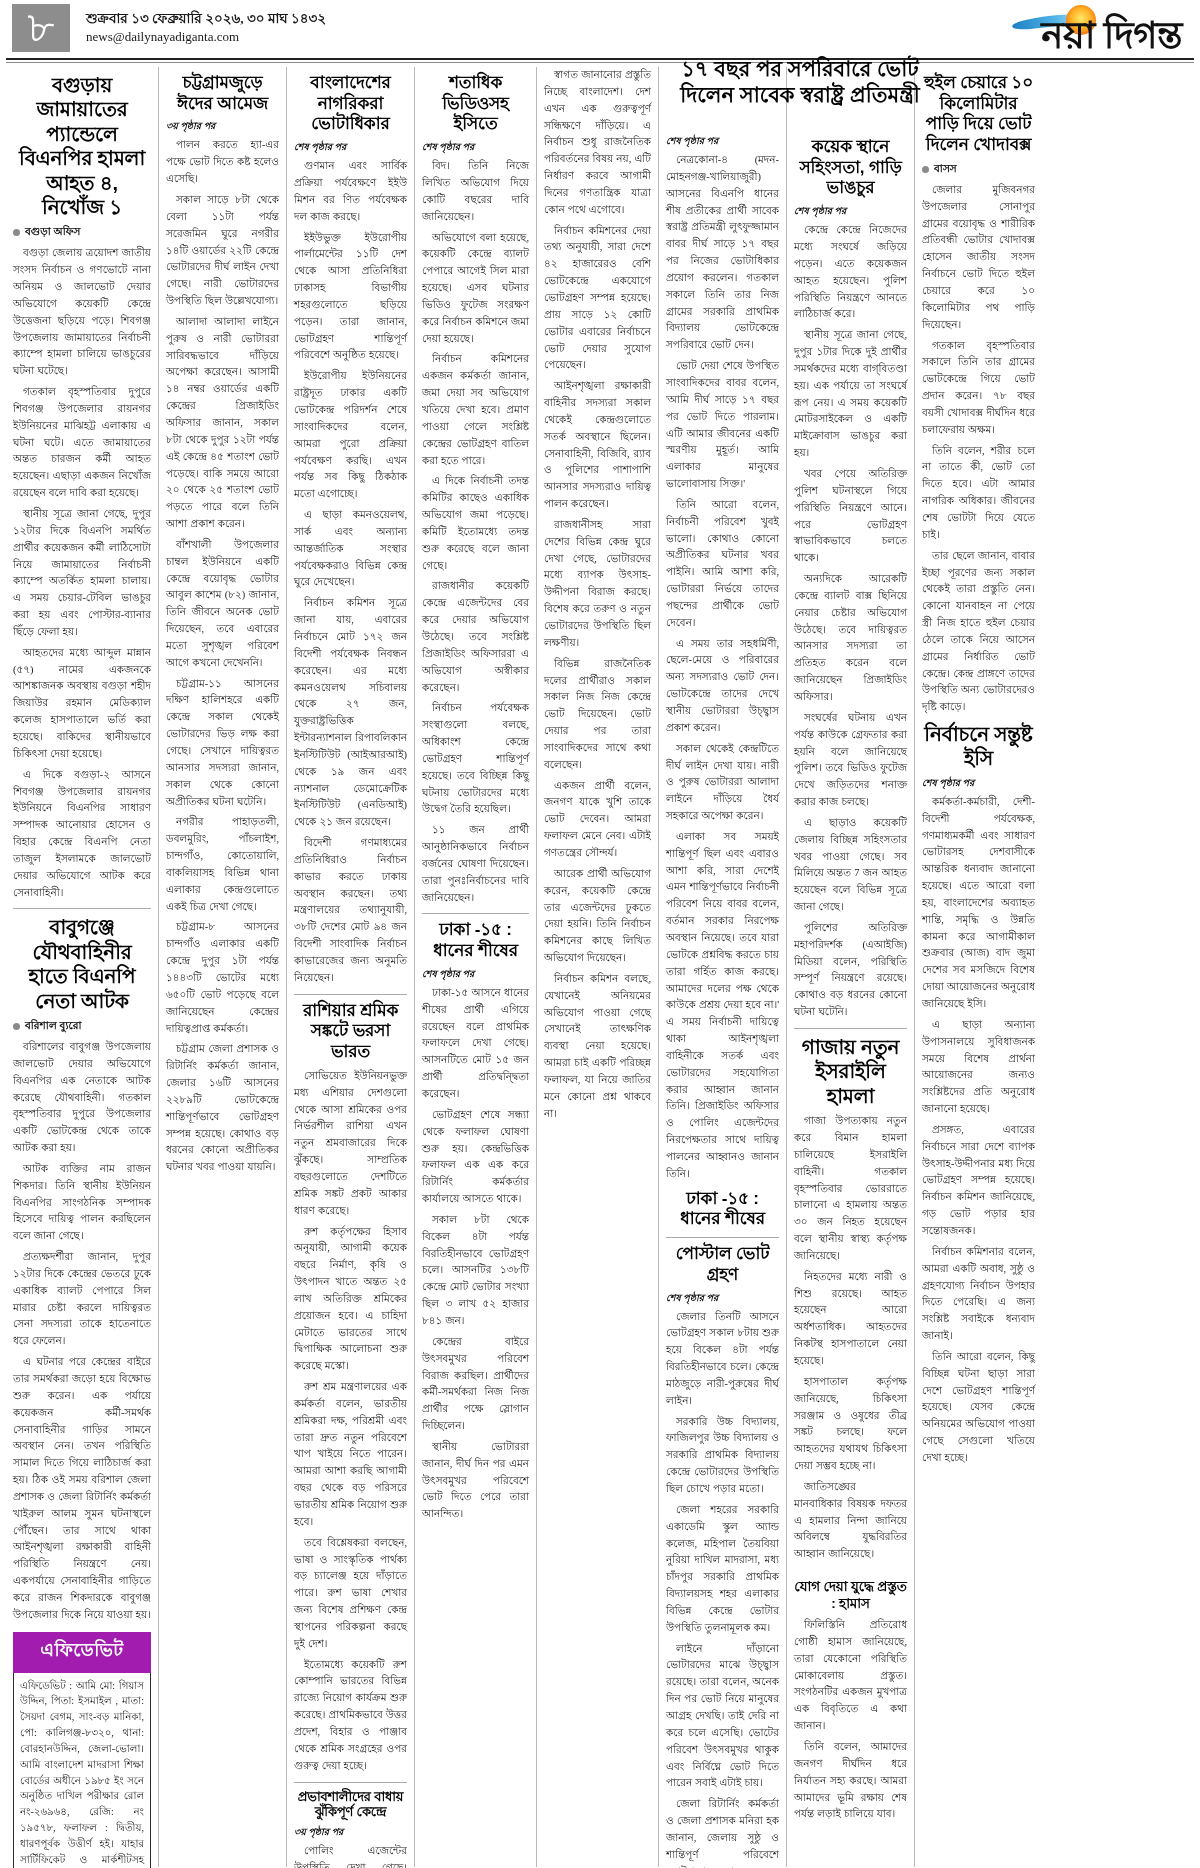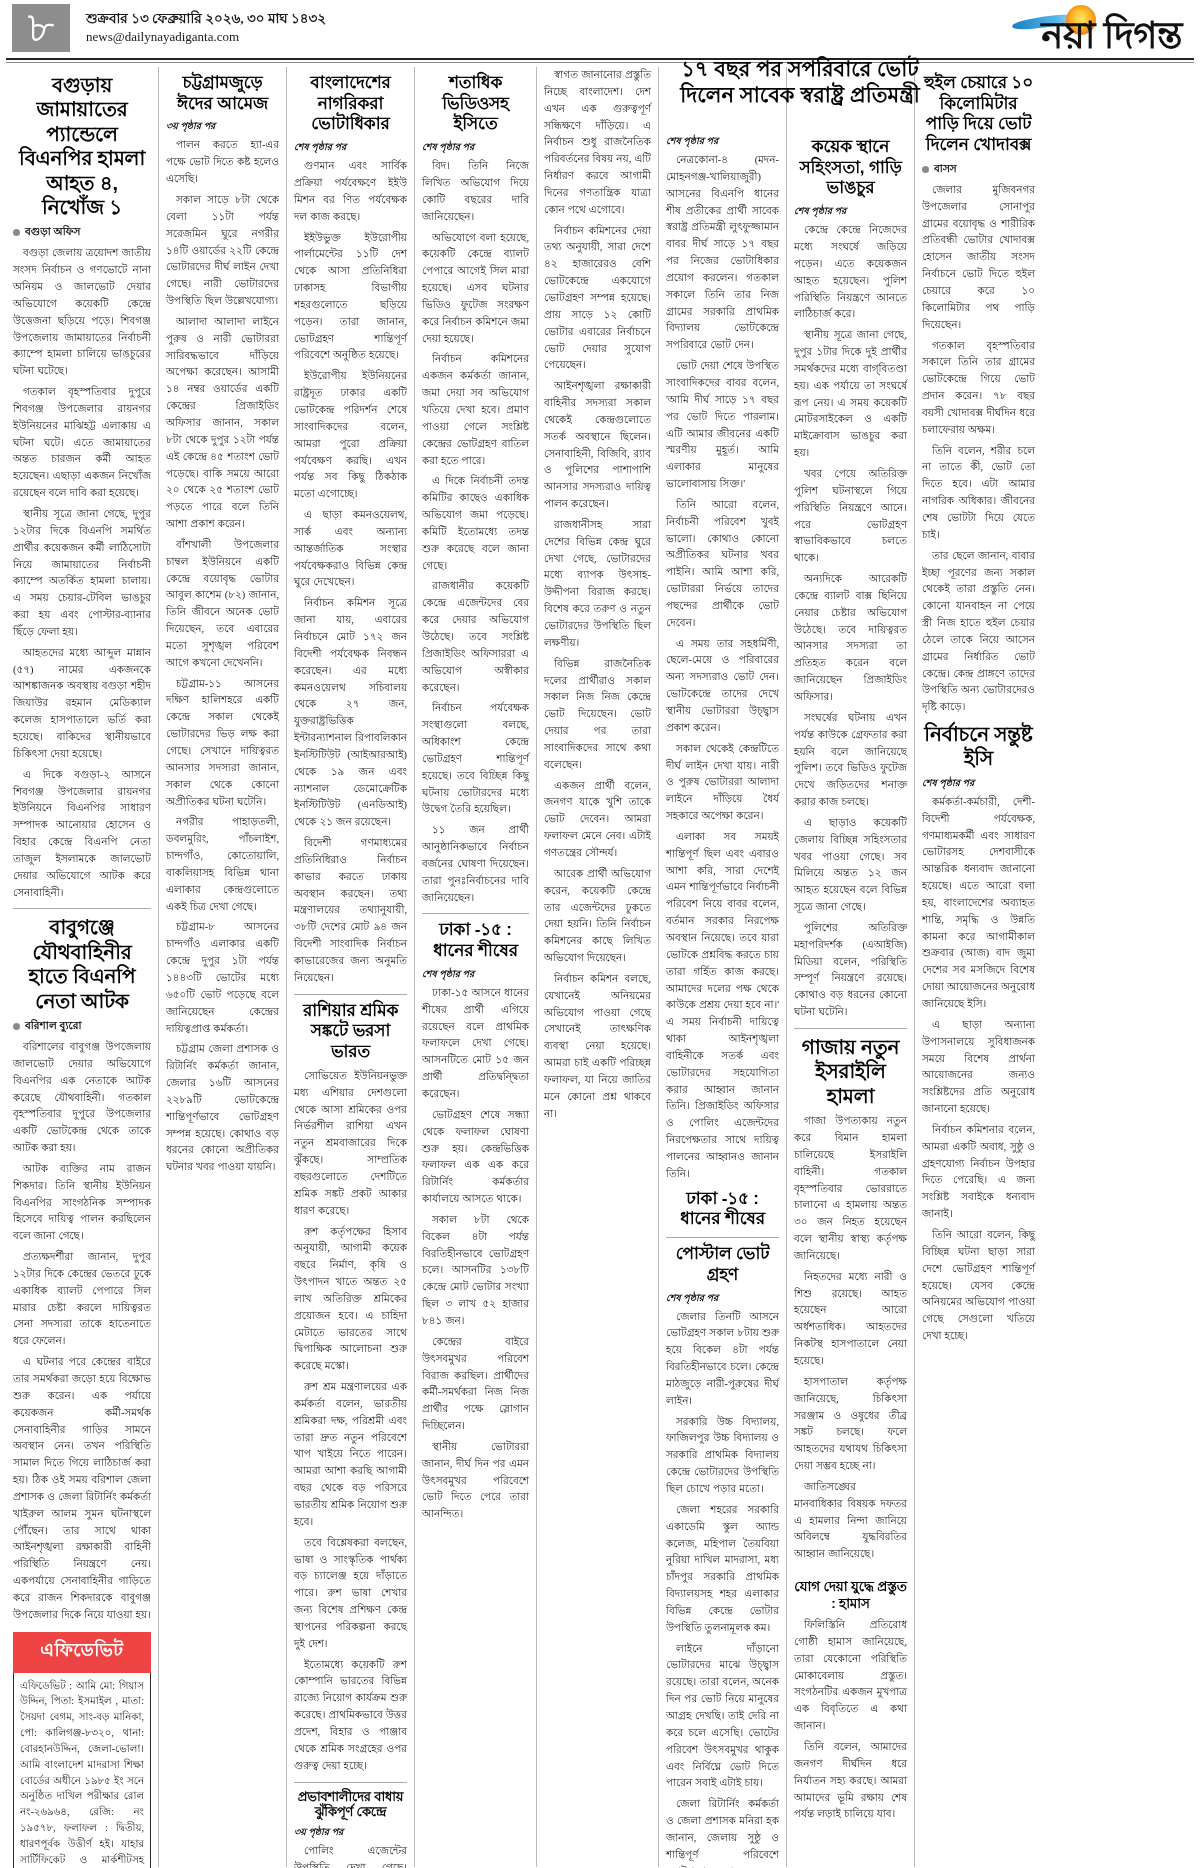--- a/index.html
+++ b/index.html
@@ -138,21 +138,21 @@
     text-justify: inter-word;
     margin: 0 0 4px 0;
     hyphens: auto;
     word-spacing: 0.5px;
   }
   .body.ind { text-indent: 10px; }
   .hrule { border-top: 1px solid #aaa; margin: 7px 0 5px 0; }
 
   
   .blackbar {
-    background: #ef4444;
+    background: #a21caf;
     color: #fff;
     text-align: center;
     font-family: "Liberation Sans", sans-serif;
     font-weight: 700;
     font-size: 18px;
     padding: 4px 0 6px 0;
     letter-spacing: 0.5px;
     margin-top: 8px;
   }
   .boxed {
@@ -318,21 +318,21 @@
 
     <div class="col c7">
       <div style="height:64px"></div>
       <div class="hl hl-md">কয়েক স্থানে সহিংসতা, গাড়ি ভাঙচুর</div>
       <div class="contfrom">শেষ পৃষ্ঠার পর</div>
       <p class="body ind">কেন্দ্রে কেন্দ্রে নিজেদের মধ্যে সংঘর্ষে জড়িয়ে পড়েন। এতে কয়েকজন আহত হয়েছেন। পুলিশ পরিস্থিতি নিয়ন্ত্রণে আনতে লাঠিচার্জ করে।</p>
       <p class="body ind">স্থানীয় সূত্রে জানা গেছে, দুপুর ১টার দিকে দুই প্রার্থীর সমর্থকদের মধ্যে বাগ্‌বিতণ্ডা হয়। এক পর্যায়ে তা সংঘর্ষে রূপ নেয়। এ সময় কয়েকটি মোটরসাইকেল ও একটি মাইক্রোবাস ভাঙচুর করা হয়।</p>
       <p class="body ind">খবর পেয়ে অতিরিক্ত পুলিশ ঘটনাস্থলে গিয়ে পরিস্থিতি নিয়ন্ত্রণে আনে। পরে ভোটগ্রহণ স্বাভাবিকভাবে চলতে থাকে।</p>
       <p class="body ind">অন্যদিকে আরেকটি কেন্দ্রে ব্যালট বাক্স ছিনিয়ে নেয়ার চেষ্টার অভিযোগ উঠেছে। তবে দায়িত্বরত আনসার সদস্যরা তা প্রতিহত করেন বলে জানিয়েছেন প্রিজাইডিং অফিসার।</p>
       <p class="body ind">সংঘর্ষের ঘটনায় এখন পর্যন্ত কাউকে গ্রেফতার করা হয়নি বলে জানিয়েছে পুলিশ। তবে ভিডিও ফুটেজ দেখে জড়িতদের শনাক্ত করার কাজ চলছে।</p>
-      <p class="body ind">এ ছাড়াও কয়েকটি জেলায় বিচ্ছিন্ন সহিংসতার খবর পাওয়া গেছে। সব মিলিয়ে অন্তত ১২ জন আহত হয়েছেন বলে বিভিন্ন সূত্রে জানা গেছে।</p>
+      <p class="body ind">এ ছাড়াও কয়েকটি জেলায় বিচ্ছিন্ন সহিংসতার খবর পাওয়া গেছে। সব মিলিয়ে অন্তত 7 জন আহত হয়েছেন বলে বিভিন্ন সূত্রে জানা গেছে।</p>
       <p class="body ind">পুলিশের অতিরিক্ত মহাপরিদর্শক (এআইজি) মিডিয়া বলেন, পরিস্থিতি সম্পূর্ণ নিয়ন্ত্রণে রয়েছে। কোথাও বড় ধরনের কোনো ঘটনা ঘটেনি।</p>
 
       <div class="hrule"></div>
       <div class="hl hl-lg">গাজায় নতুন ইসরাইলি হামলা</div>
       <p class="body ind">গাজা উপত্যকায় নতুন করে বিমান হামলা চালিয়েছে ইসরাইলি বাহিনী। গতকাল বৃহস্পতিবার ভোররাতে চালানো এ হামলায় অন্তত ৩০ জন নিহত হয়েছেন বলে স্থানীয় স্বাস্থ্য কর্তৃপক্ষ জানিয়েছে।</p>
       <p class="body ind">নিহতদের মধ্যে নারী ও শিশু রয়েছে। আহত হয়েছেন আরো অর্ধশতাধিক। আহতদের নিকটস্থ হাসপাতালে নেয়া হয়েছে।</p>
       <p class="body ind">হাসপাতাল কর্তৃপক্ষ জানিয়েছে, চিকিৎসা সরঞ্জাম ও ওষুধের তীব্র সঙ্কট চলছে। ফলে আহতদের যথাযথ চিকিৎসা দেয়া সম্ভব হচ্ছে না।</p>
       <p class="body ind">জাতিসঙ্ঘের মানবাধিকার বিষয়ক দফতর এ হামলার নিন্দা জানিয়ে অবিলম্বে যুদ্ধবিরতির আহ্বান জানিয়েছে।</p>
 
       <div class="hl hl-xs">যোগ দেয়া যুদ্ধে প্রস্তুত : হামাস</div>
@@ -349,20 +349,21 @@
       </div>
       <p class="body ind">জেলার মুজিবনগর উপজেলার সোনাপুর গ্রামের বয়োবৃদ্ধ ও শারীরিক প্রতিবন্ধী ভোটার খোদাবক্স হোসেন জাতীয় সংসদ নির্বাচনে ভোট দিতে হুইল চেয়ারে করে ১০ কিলোমিটার পথ পাড়ি দিয়েছেন।</p>
       <p class="body ind">গতকাল বৃহস্পতিবার সকালে তিনি তার গ্রামের ভোটকেন্দ্রে গিয়ে ভোট প্রদান করেন। ৭৮ বছর বয়সী খোদাবক্স দীর্ঘদিন ধরে চলাফেরায় অক্ষম।</p>
       <p class="body ind">তিনি বলেন, শরীর চলে না তাতে কী, ভোট তো দিতে হবে। এটা আমার নাগরিক অধিকার। জীবনের শেষ ভোটটা দিয়ে যেতে চাই।</p>
       <p class="body ind">তার ছেলে জানান, বাবার ইচ্ছা পূরণের জন্য সকাল থেকেই তারা প্রস্তুতি নেন। কোনো যানবাহন না পেয়ে স্ত্রী নিজ হাতে হুইল চেয়ার ঠেলে তাকে নিয়ে আসেন গ্রামের নির্ধারিত ভোট কেন্দ্রে। কেন্দ্র প্রাঙ্গণে তাদের উপস্থিতি অন্য ভোটারদেরও দৃষ্টি কাড়ে।</p>
 
       <div class="hl hl-lg">নির্বাচনে সন্তুষ্ট ইসি</div>
       <div class="contfrom">শেষ পৃষ্ঠার পর</div>
       <p class="body ind">কর্মকর্তা-কর্মচারী, দেশী-বিদেশী পর্যবেক্ষক, গণমাধ্যমকর্মী এবং সাধারণ ভোটারসহ দেশবাসীকে আন্তরিক ধন্যবাদ জানানো হয়েছে। এতে আরো বলা হয়, বাংলাদেশের অব্যাহত শান্তি, সমৃদ্ধি ও উন্নতি কামনা করে আগামীকাল শুক্রবার (আজ) বাদ জুমা দেশের সব মসজিদে বিশেষ দোয়া আয়োজনের অনুরোধ জানিয়েছে ইসি।</p>
       <p class="body ind">এ ছাড়া অন্যান্য উপাসনালয়ে সুবিধাজনক সময়ে বিশেষ প্রার্থনা আয়োজনের জন্যও সংশ্লিষ্টদের প্রতি অনুরোধ জানানো হয়েছে।</p>
+      <p class="body ind">প্রসঙ্গত, এবারের নির্বাচনে সারা দেশে ব্যাপক উৎসাহ-উদ্দীপনার মধ্য দিয়ে ভোটগ্রহণ সম্পন্ন হয়েছে। নির্বাচন কমিশন জানিয়েছে, গড় ভোট পড়ার হার সন্তোষজনক।</p>
       <p class="body ind">নির্বাচন কমিশনার বলেন, আমরা একটি অবাধ, সুষ্ঠু ও গ্রহণযোগ্য নির্বাচন উপহার দিতে পেরেছি। এ জন্য সংশ্লিষ্ট সবাইকে ধন্যবাদ জানাই।</p>
       <p class="body ind">তিনি আরো বলেন, কিছু বিচ্ছিন্ন ঘটনা ছাড়া সারা দেশে ভোটগ্রহণ শান্তিপূর্ণ হয়েছে। যেসব কেন্দ্রে অনিয়মের অভিযোগ পাওয়া গেছে সেগুলো খতিয়ে দেখা হচ্ছে।</p>
     </div>
 
   </div>
 
   <div class="span-head" style="position:absolute; left:664px; top:56px; width:272px; font-size:21px;">১৭ বছর পর সপরিবারে ভোট দিলেন সাবেক স্বরাষ্ট্র প্রতিমন্ত্রী</div>
 
 </div>
 

